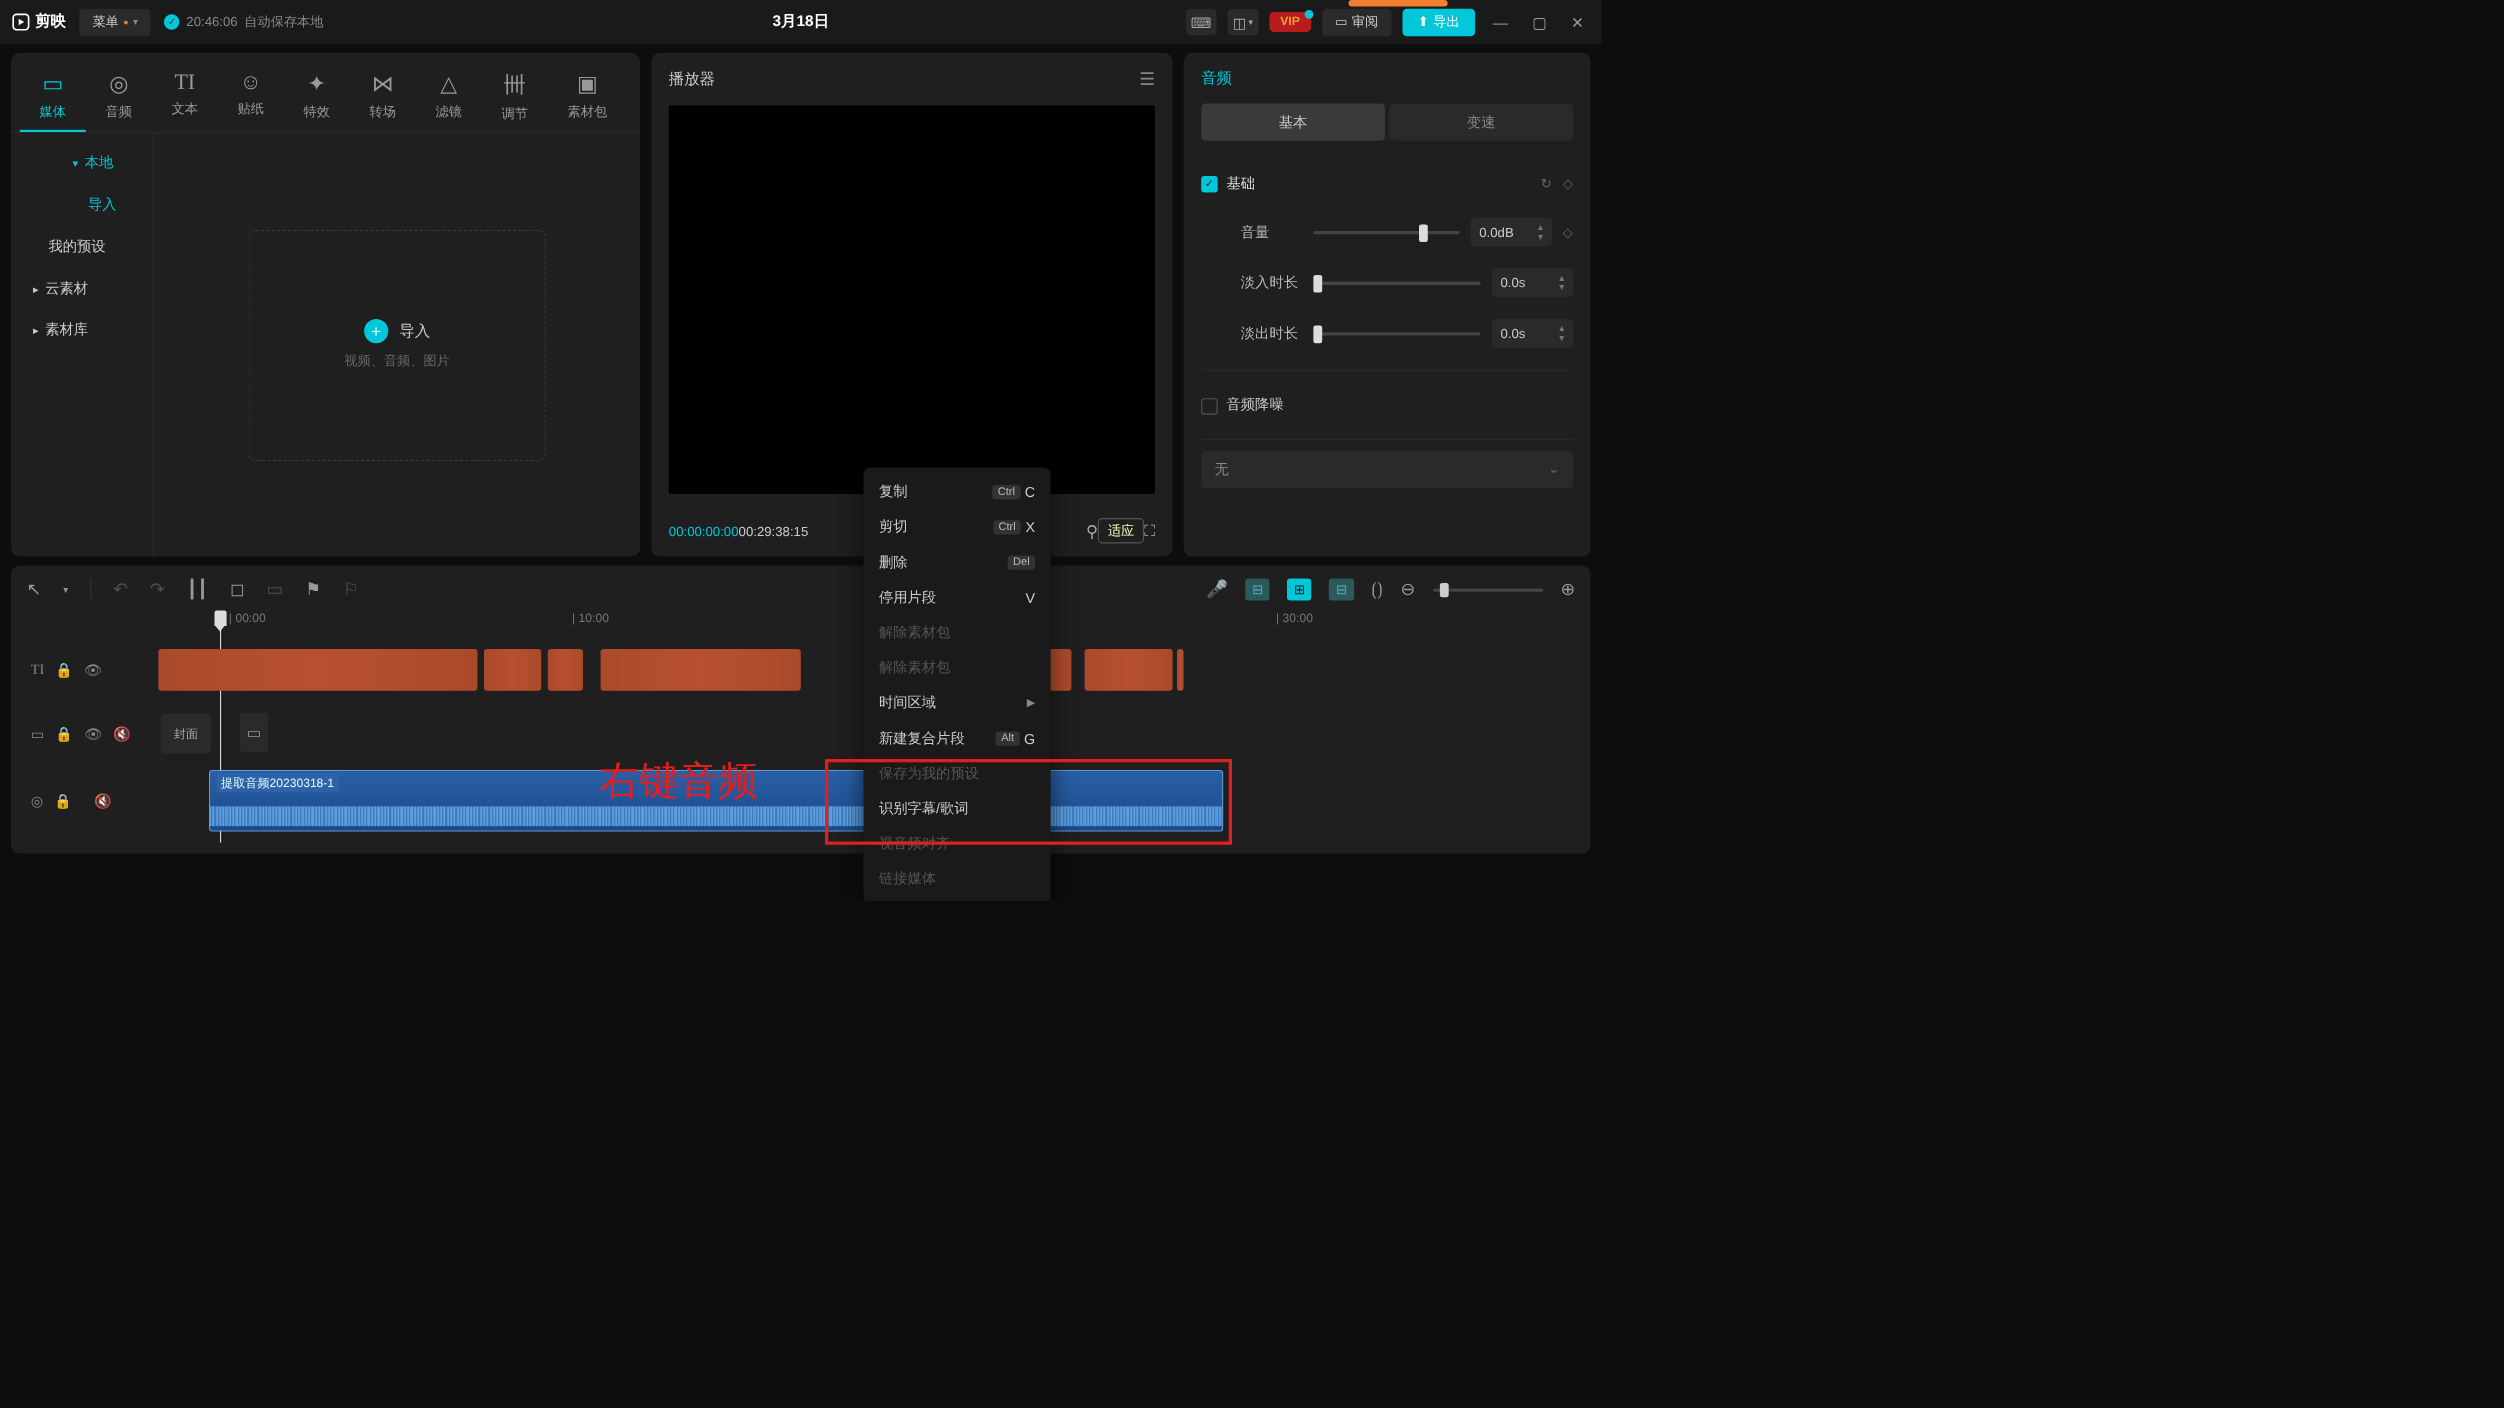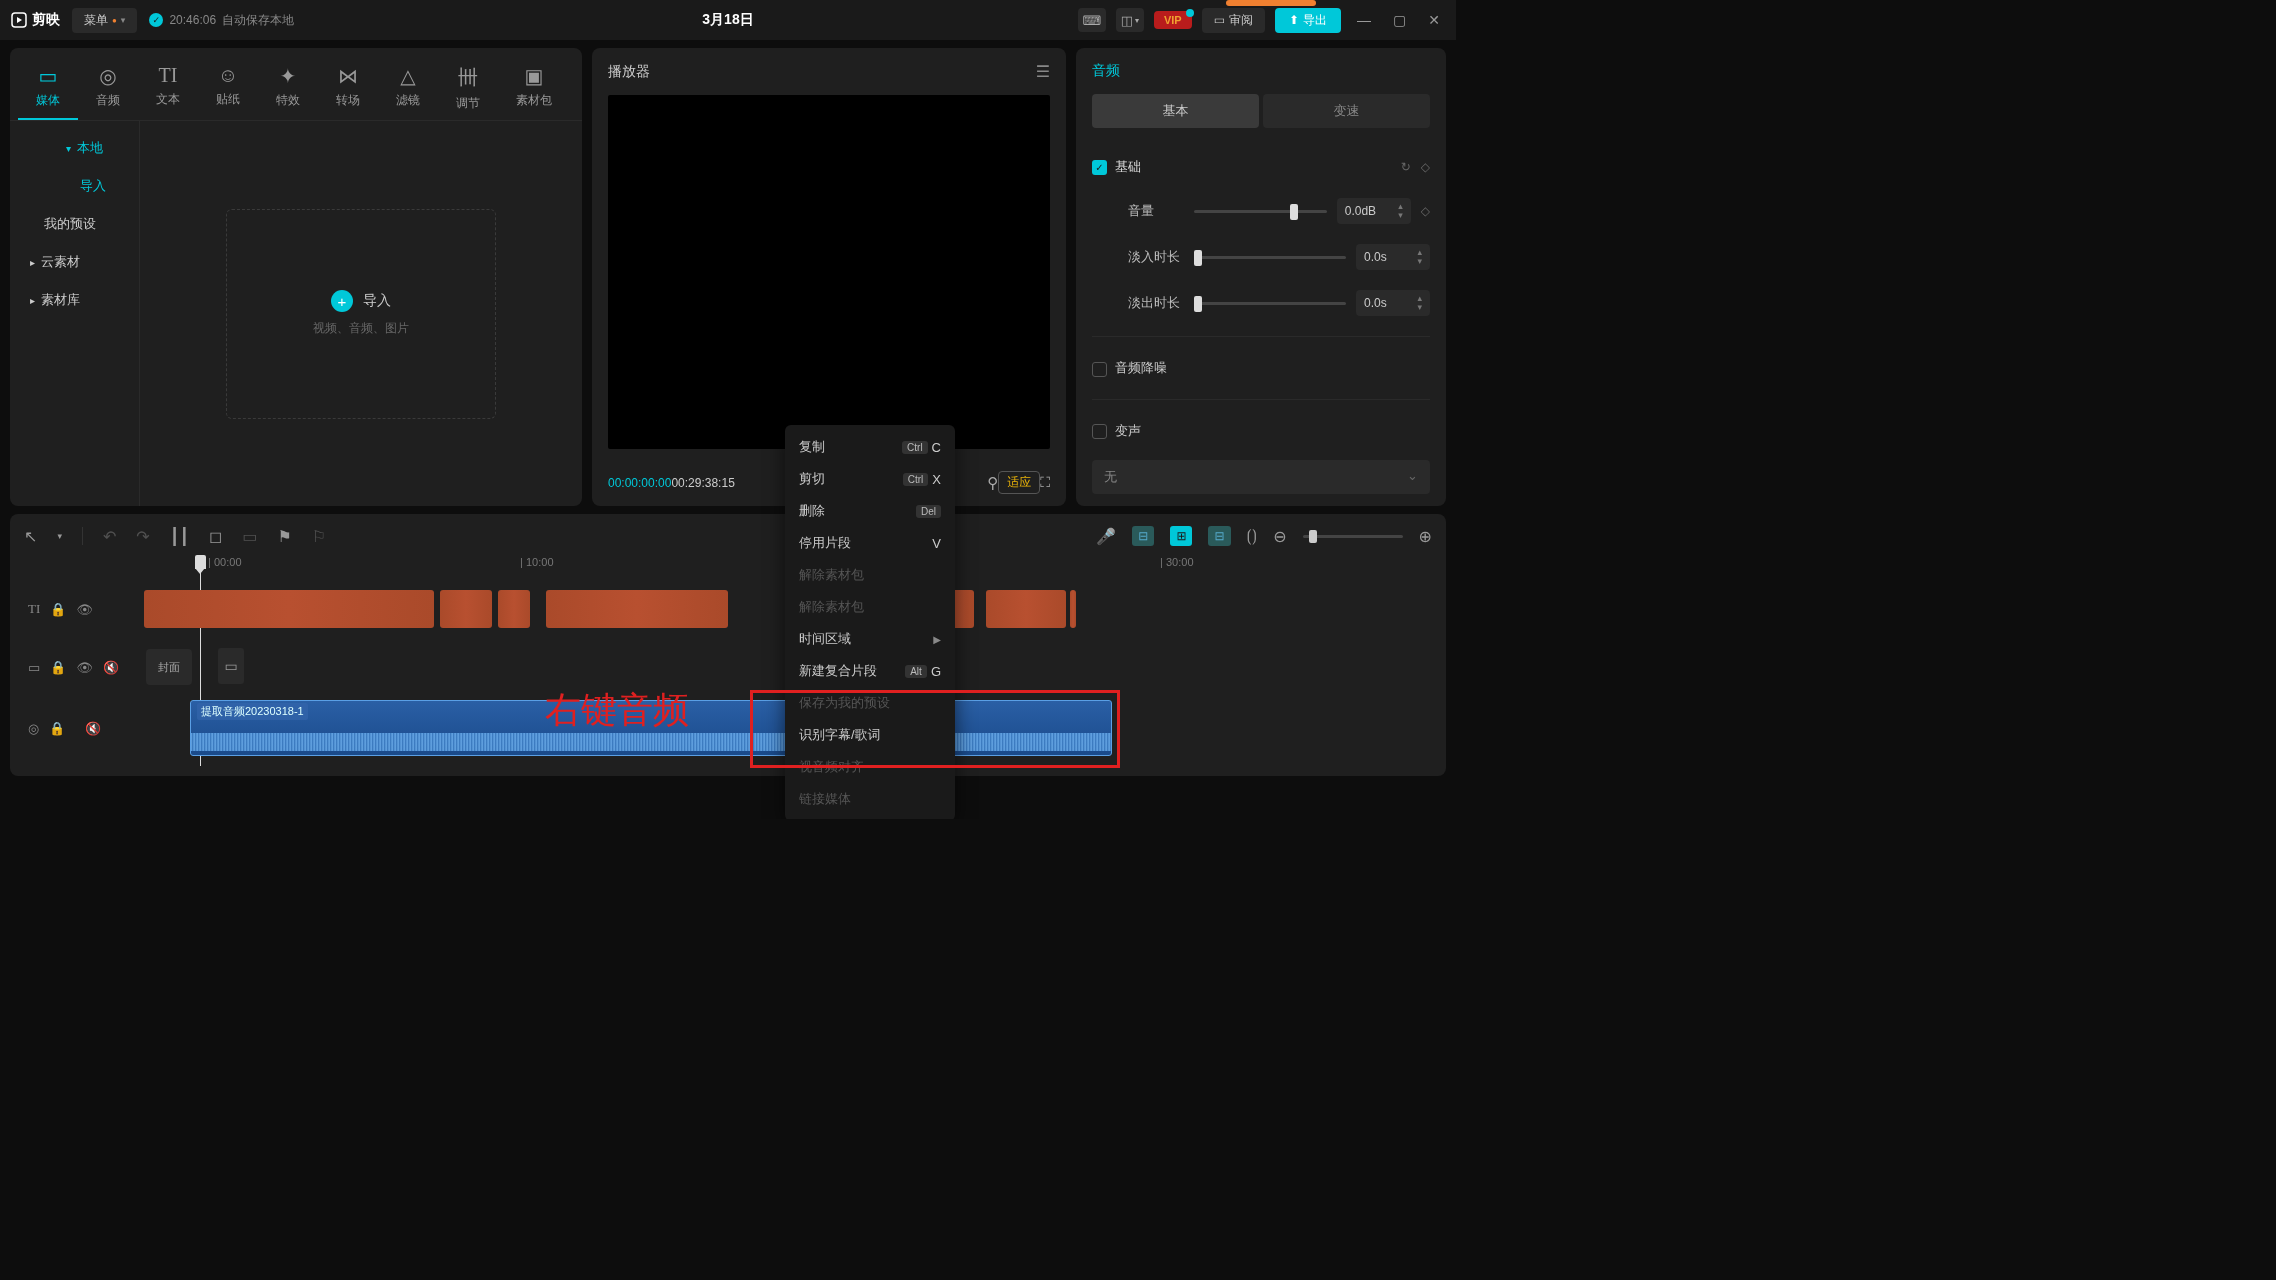--- a/index.html
+++ b/index.html
@@ -41,21 +41,21 @@
 .plus-circle { width: 22px; height: 22px; background: #00c8d9; border-radius: 50%; display: flex; align-items: center; justify-content: center; color: #fff; font-size: 15px; }
 .import-hint { color: #666; font-size: 12px; }
 
 .player-panel { flex: 1; display: flex; flex-direction: column; }
 .player-head { display: flex; align-items: center; padding: 14px 16px; color: #ccc; font-size: 14px; }
 .ham { margin-left: auto; color: #888; font-size: 16px; }
 .player-view { flex: 1; margin: 0 16px 10px; background: #000; border-radius: 2px; }
 .player-ctrl { display: flex; align-items: center; padding: 12px 16px; color: #aaa; font-size: 12px; }
 .tc-cur { color: #00c8d9; }
 .tc-dur { color: #ccc; }
-.fit-btn { border: 1px solid #555; border-radius: 4px; padding: 2px 8px; color: #eab308; }
+.fit-btn { border: 1px solid #555; border-radius: 4px; padding: 2px 8px; color: #fef9c3; }
 
 .prop-panel { width: 370px; display: flex; flex-direction: column; }
 .prop-head { padding: 14px 16px; color: #00c8d9; font-size: 14px; font-weight: 500; }
 .prop-tabs { display: flex; gap: 4px; padding: 0 16px 12px; }
 .ptab { flex: 1; text-align: center; padding: 8px; background: #3a3a3a; color: #ccc; font-size: 13px; border-radius: 4px; }
 .ptab.inactive { background: #2a2a2a; color: #888; }
 .prop-body { padding: 6px 16px; }
 .prop-sec { display: flex; justify-content: space-between; align-items: center; padding: 12px 0; }
 .chk { width: 15px; height: 15px; border-radius: 3px; margin-right: 8px; display: inline-flex; align-items: center; justify-content: center; font-size: 10px; }
 .chk.on { background: #00c8d9; color: #1a1a1a; }
@@ -281,26 +281,20 @@
           </div>
       </div>
       <div class="divider"></div>
       <div class="prop-sec">
         <div style="display:flex;align-items:flex-end;">
           <span class="chk off"></span>
           <span style="color:#ccc;">音频降噪</span>
         </div>
       </div>
       <div class="divider"></div>
-      <div class="prop-sec">
-        <div style="display:flex;align-items:center;">
-          <span class="chk off"></span>
-          <span style="color:#ccc;">变声</span>
-        </div>
-      </div>
       <div class="select-row">
         <span>无</span>
         <span style="color:#666;">⌄</span>
       </div>
     </div>
   </div>
 </div>
 
 <div class="timeline">
   <div class="tl-tools">

